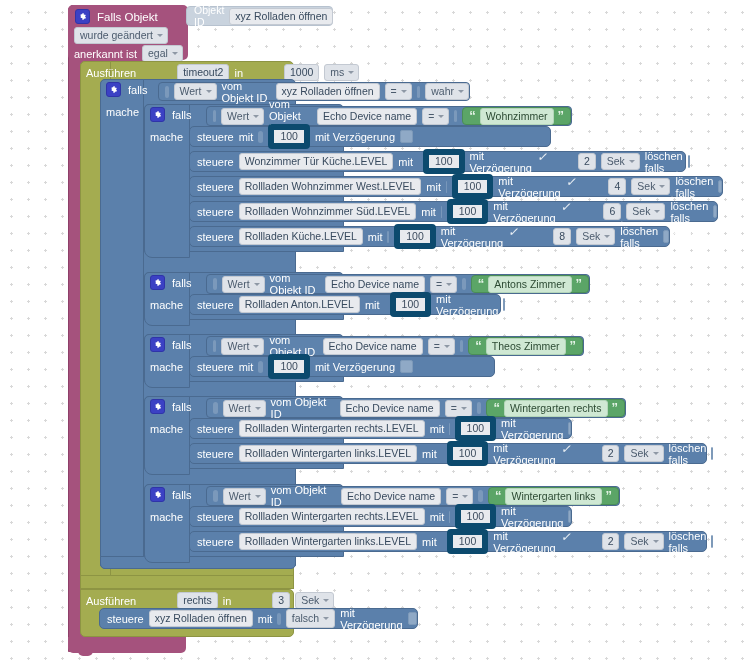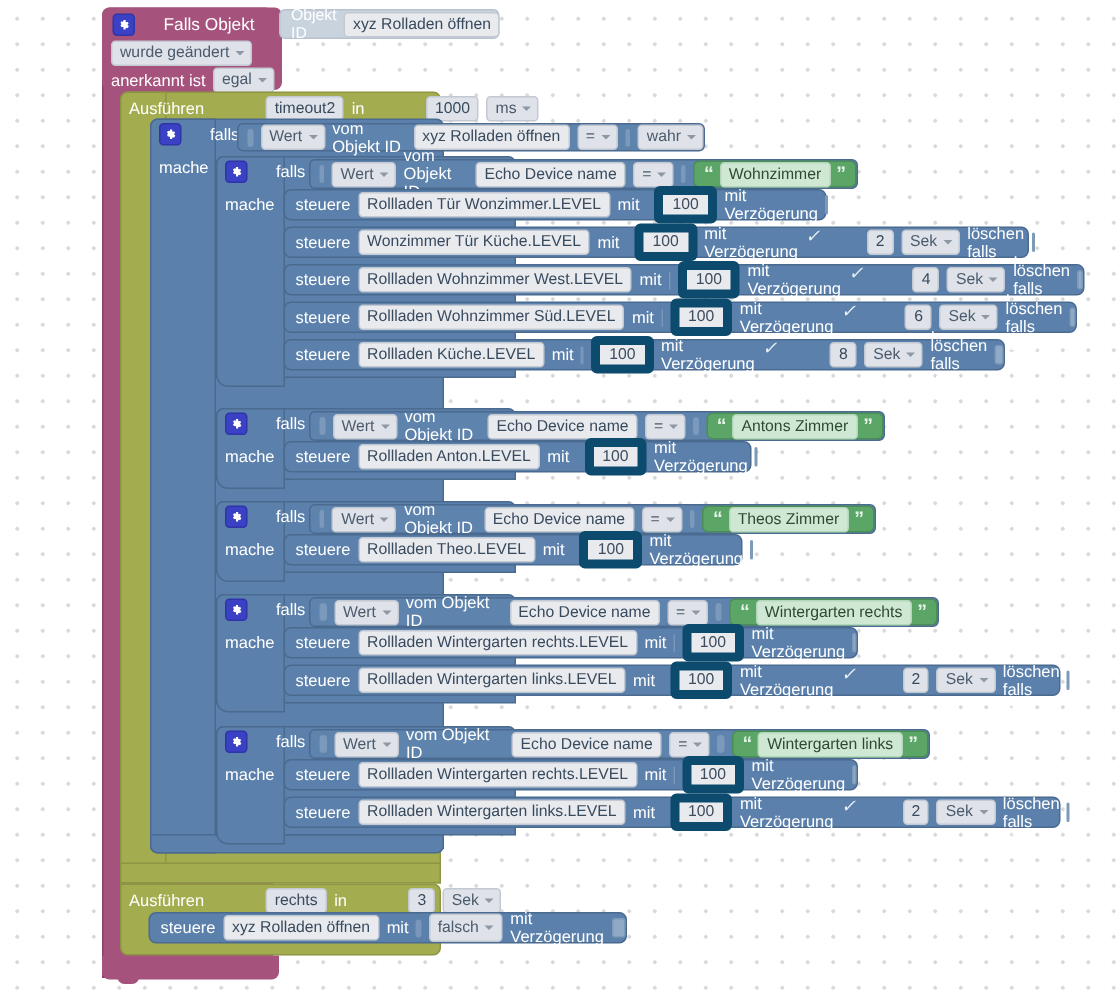--- a/index.html
+++ b/index.html
@@ -54,21 +54,21 @@
 
   
   .gear{width:13px;height:13px;border-radius:3px;background:#3b41c4;border:1px solid #2f34a8;
         display:inline-flex;align-items:center;justify-content:center;flex:0 0 auto;}
   .gear svg{display:block;}
 
   
   .sock{width:5px;height:12px;background:rgba(255,255,255,.18);border-radius:3px;display:inline-block;}
 
   .mache{position:absolute;color:#ffffff;font-size:11px;}
-  .falls-hd{position:absolute;display:flex;align-items:center;gap:19px;}
+  .falls-hd{position:absolute;display:flex;align-items:center;gap:7px;}
 </style>
 </head>
 <body>
 
 <div class="canvas">
 
   <div class="blk hat" style="left:68px;top:5px;width:114px;height:647px;border-radius:5px 5px 0 0;"></div>
 
   <div class="blk hat" style="left:68px;top:5px;width:120px;height:55px;border:none;background:#a5527d;"></div>
 
@@ -174,21 +174,20 @@
       <span class="drop">=<i class="caret"></i></span>
       <i class="sock"></i>
       <span class="green">
         <span class="quote">“</span>
         <span class="field" style="background:#cfe8d3;color:#2c4a33;border-color:#b4d6ba;">Wohnzimmer</span>
         <span class="quote">”</span>
       </span>
     </div>
       <div class="blk steel" style="left:189px;top:126px;width:362px;height:21px;display:flex;align-items:center;gap:5px;padding-left:7px;">
         <span class="lbl">steuere</span>
-      <span class="field">Rollladen Tür Wonzimmer.LEVEL</span>
       <span class="lbl">mit</span>
       <i class="sock"></i>
       <span class="num">100</span>
       <span class="lbl">mit Verzögerung</span>
         <i class="cb"></i>
       </div>
       <div class="blk steel" style="left:189px;top:151px;width:497px;height:21px;display:flex;align-items:center;gap:5px;padding-left:7px;">
         <span class="lbl">steuere</span>
       <span class="field">Wonzimmer Tür Küche.LEVEL</span>
       <span class="lbl">mit</span>
@@ -294,21 +293,20 @@
       <span class="drop">=<i class="caret"></i></span>
       <i class="sock"></i>
       <span class="green">
         <span class="quote">“</span>
         <span class="field" style="background:#cfe8d3;color:#2c4a33;border-color:#b4d6ba;">Theos Zimmer</span>
         <span class="quote">”</span>
       </span>
     </div>
       <div class="blk steel" style="left:189px;top:356px;width:306px;height:21px;display:flex;align-items:center;gap:5px;padding-left:7px;">
         <span class="lbl">steuere</span>
-      <span class="field">Rollladen Theo.LEVEL</span>
       <span class="lbl">mit</span>
       <i class="sock"></i>
       <span class="num">100</span>
       <span class="lbl">mit Verzögerung</span>
         <i class="cb"></i>
       </div>
       <div class="blk steel" style="left:144px;top:396px;width:200px;height:73px;border-radius:5px 5px 0 0;"></div>
       <div class="blk steel" style="left:144px;top:396px;width:46px;height:79px;border-radius:5px 0 0 8px;"></div>
       <div class="falls-hd" style="left:150px;top:399px;">
       <span class="gear">

